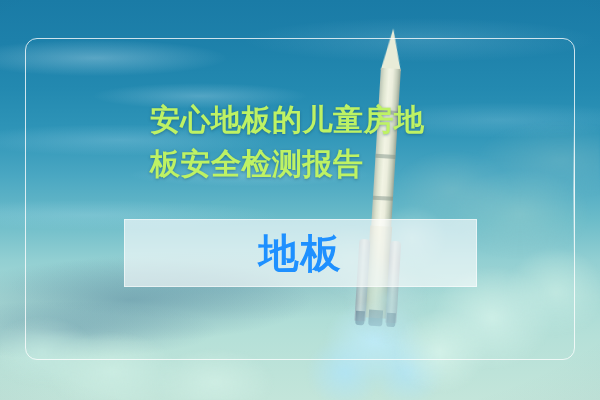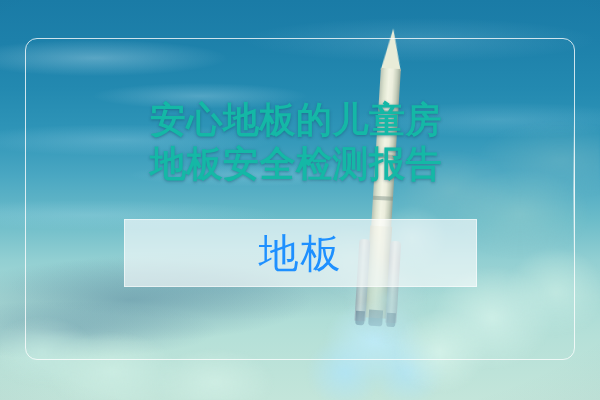--- a/index.html
+++ b/index.html
@@ -184,22 +184,22 @@
     box-sizing: border-box;
     pointer-events: none;
   }
 
   
   .title {
     position: absolute;
     left: 150px;
     top: 98px;
     width: 300px;
-    color: #14b8a6;
-    font-size: 36px;
+    color: #bef264;
+    font-size: 30px;
     font-weight: bold;
     line-height: 44px;
     letter-spacing: .5px;
     text-shadow: 0 1px 3px rgba(20,70,100,.45);
     white-space: normal;
     word-break: break-all;
   }
 
   
   .keyword-box {
@@ -211,21 +211,21 @@
     background: rgba(255,255,255,.62);
     border: 1px solid rgba(255,255,255,.55);
     box-sizing: border-box;
     display: flex;
     align-items: center;
     justify-content: center;
   }
   .keyword-text {
     color: #1e90ff;
     font-size: 40px;
-    font-weight: normal;
+    font-weight: bold;
     letter-spacing: 2px;
     line-height: 1;
   }
 </style>
 </head>
 <body>
 
 <div id="stage">
 
   <div class="bg-layer bg-sky"></div>

